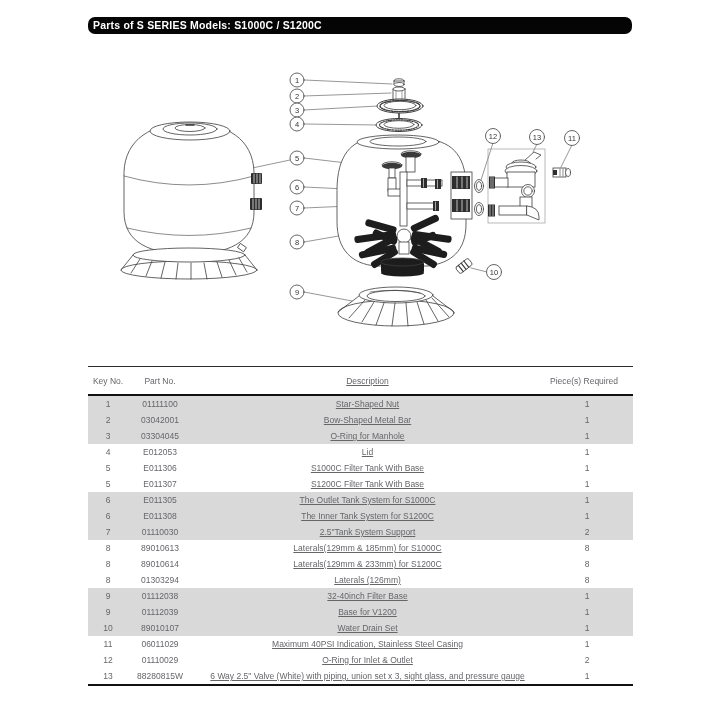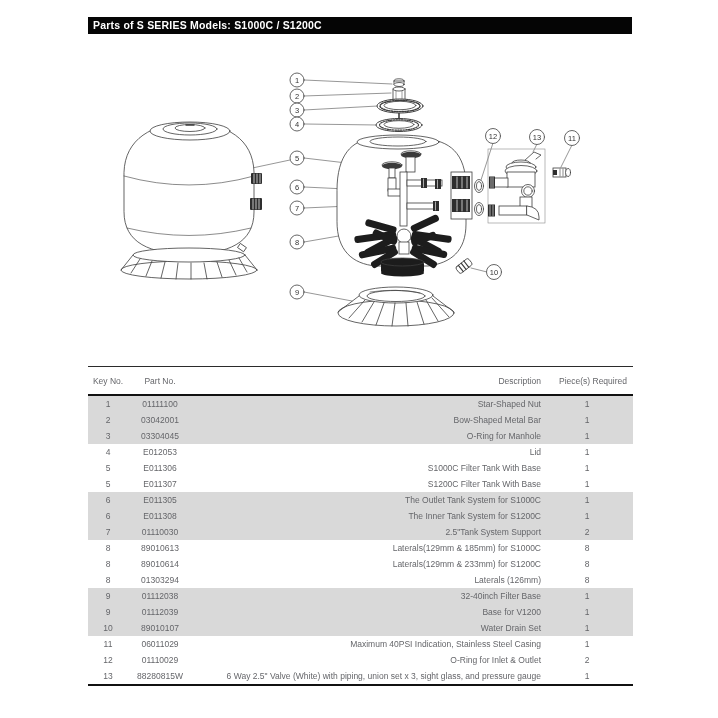--- a/index.html
+++ b/index.html
@@ -1,32 +1,32 @@
 <!DOCTYPE html>
 <html><head>
 <meta charset="utf-8">
 <style>
   html,body{margin:0;padding:0;background:#ffffff;width:718px;height:718px;overflow:hidden;
     font-family:"Liberation Sans", sans-serif;}
   .page{position:relative;width:718px;height:718px;background:#fff;}
   .title-bar{position:absolute;left:88px;top:17px;width:544px;height:17px;background:#050505;
     color:#fff;font-weight:bold;font-size:10.5px;line-height:17px;padding-left:5px;box-sizing:border-box;
-    letter-spacing:.2px;}
+    letter-spacing:.2px;border-radius:7px;}
   .diagram-wrap{position:absolute;left:88px;top:50px;width:545px;height:305px;}
   svg text.co{font-family:"Liberation Sans",sans-serif;font-size:7.5px;fill:#333;}
   .parts-table{position:absolute;left:88px;top:366px;width:545px;font-size:8.5px;color:#65666a;}
   .t-head{display:grid;grid-template-columns:40px 64px 1fr 92px;height:27px;align-items:center;
     border-top:1px solid #2b2b2b;border-bottom:2.5px solid #111;}
   .t-row{display:grid;grid-template-columns:40px 64px 1fr 92px;height:16px;align-items:center;}
   .t-row.shaded{background:#d9d9d9;}
   .c-key{text-align:center;}
   .c-part{text-align:center;}
-  .c-desc{text-align:right;padding-left:2px;}
+  .c-desc{text-align:center;padding-left:2px;text-decoration:underline;}
   .c-qty{text-align:center;}
-  .h-qty{text-align:right;padding-right:6px;}
+  .h-qty{text-align:center;padding-right:6px;}
   .t-body{border-bottom:2.5px solid #111;}
 </style>
 </head>
 <body>
 
 <div class="page">
 
   <div class="title-bar">Parts of S SERIES Models: S1000C / S1200C</div>
 
   <div class="diagram-wrap">

